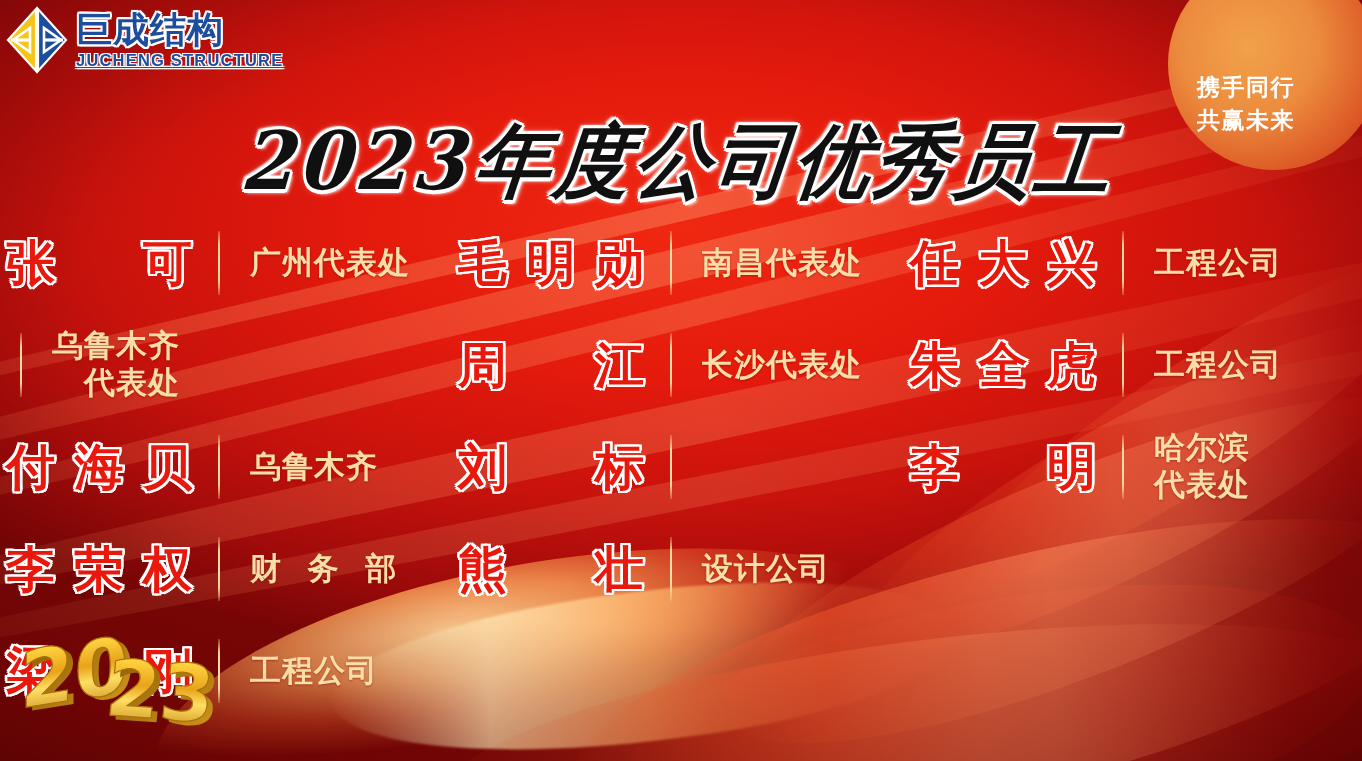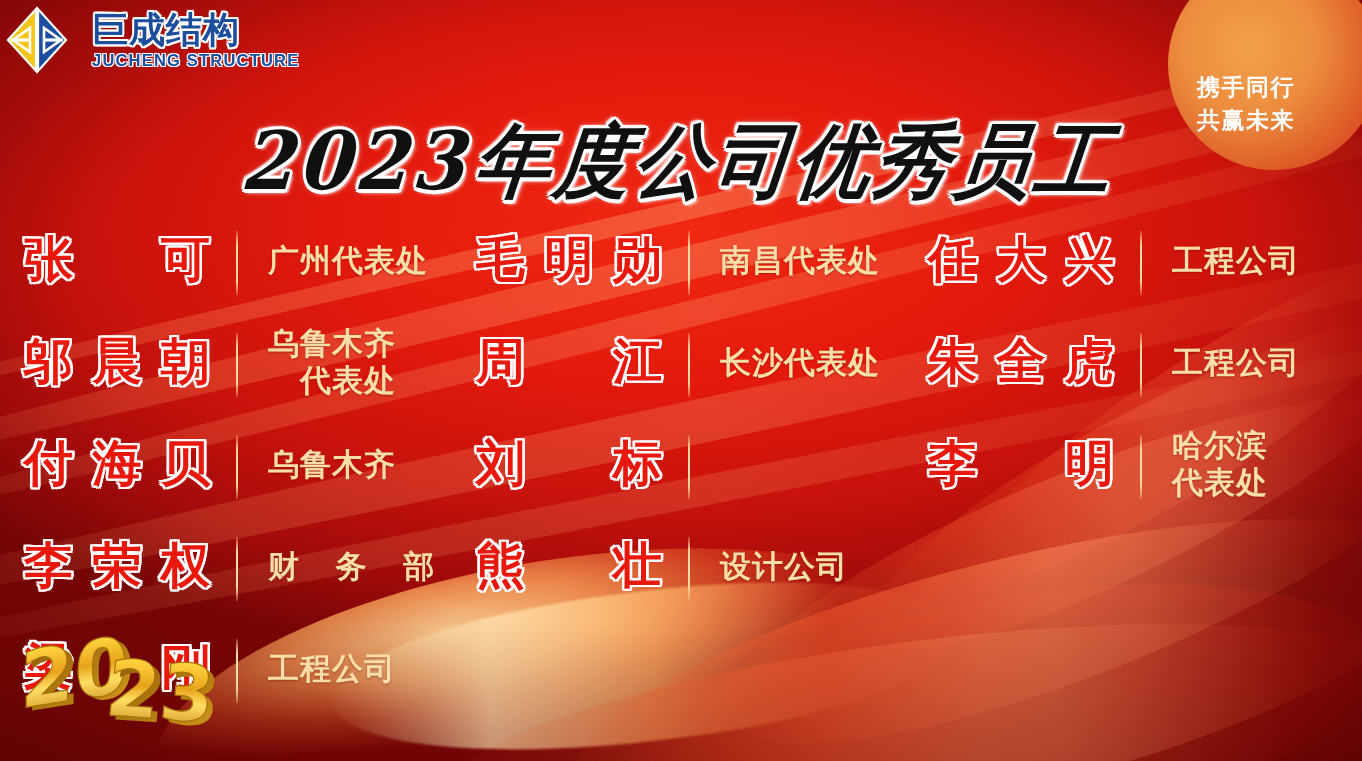--- a/index.html
+++ b/index.html
@@ -57,34 +57,35 @@
     position:absolute; left:620px; top:600px; width:760px; height:240px;
     background:linear-gradient(110deg, rgba(150,10,8,0) 0%, rgba(170,14,10,.55) 35%, rgba(200,22,14,.40) 65%, rgba(160,10,8,0) 100%);
     transform:rotate(-10deg); border-radius:50%;
   }
   .edge-dark{
     position:absolute; inset:0;
     background:radial-gradient(ellipse 86% 78% at 50% 42%, rgba(0,0,0,0) 52%, rgba(80,0,0,.30) 82%, rgba(60,0,0,.55) 100%);
   }
 
   
-  .logo{ position:absolute; left:6px; top:6px; display:flex; align-items:center; gap:24px; }
+  .logo{ position:absolute; left:6px; top:6px; display:flex; align-items:center; gap:8px; }
   .logo-mark{ width:62px; height:68px; }
   .logo-text{ display:flex; flex-direction:column; line-height:1; }
   .logo-cn{
     font-size:36px; font-weight:bold; color:#1D4E9E; letter-spacing:1px;
     text-shadow:
       -1.6px -1.6px 0 #fff, 1.6px -1.6px 0 #fff, -1.6px 1.6px 0 #fff, 1.6px 1.6px 0 #fff,
       0 -2px 0 #fff, 0 2px 0 #fff, -2px 0 0 #fff, 2px 0 0 #fff;
   }
   .logo-en{
     margin-top:4px; font-size:16.5px; font-weight:bold; color:#1D4E9E;
     letter-spacing:1.2px;
     text-shadow:
       -1.2px -1.2px 0 #fff, 1.2px -1.2px 0 #fff, -1.2px 1.2px 0 #fff, 1.2px 1.2px 0 #fff;
+    text-decoration: underline;
   }
 
   
   .slogan-circle{
     position:absolute; right:-18px; top:-42px; width:212px; height:212px; border-radius:50%;
     background:radial-gradient(circle at 38% 42%, #F2A14A 0%, #EC8C3E 38%, #DE5E28 68%, #CE2A14 100%);
   }
   .slogan{
     position:absolute; right:52px; top:48px; width:128px;
     color:#fff; font-size:23px; font-weight:bold; line-height:1.42;
@@ -105,21 +106,21 @@
       0 0 9px rgba(255,255,255,.55);
   }
 
   
   .grid{
     position:absolute; left:0; top:212px; width:1362px;
     display:grid; grid-template-columns:452px 452px 458px;
     grid-auto-rows:102px;
   }
   .cell{
-    display:flex; align-items:center; padding-left:24px; gap:12px;font-family:Liberation Mono, monospace;
+    display:flex; align-items:center; padding-left:6px; gap:12px;
   }
   .cell.empty{ visibility:hidden; }
 
   .name{
     width:186px; flex:0 0 186px;
     font-size:49px; font-weight:bold; color:#E8180C; line-height:1;
     text-align:justify; text-align-last:justify;
     text-shadow:
       -1.8px -1.8px 0 #fff, 1.8px -1.8px 0 #fff, -1.8px 1.8px 0 #fff, 1.8px 1.8px 0 #fff,
       0 -2.4px 0 #fff, 0 2.4px 0 #fff, -2.4px 0 0 #fff, 2.4px 0 0 #fff,
@@ -202,21 +203,20 @@
         <div class="name">毛明勋</div>
         <div class="divider"></div>
         <div class="dept">南昌代表处</div>
       </div>
       <div class="cell">
         <div class="name">任大兴</div>
         <div class="divider"></div>
         <div class="dept">工程公司</div>
       </div>
       <div class="cell">
-        <div class="name">邬晨朝</div>
         <div class="divider"></div>
         <div class="dept">乌鲁木齐
 代表处</div>
       </div>
       <div class="cell">
         <div class="name n2">周江</div>
         <div class="divider"></div>
         <div class="dept">长沙代表处</div>
       </div>
       <div class="cell">

